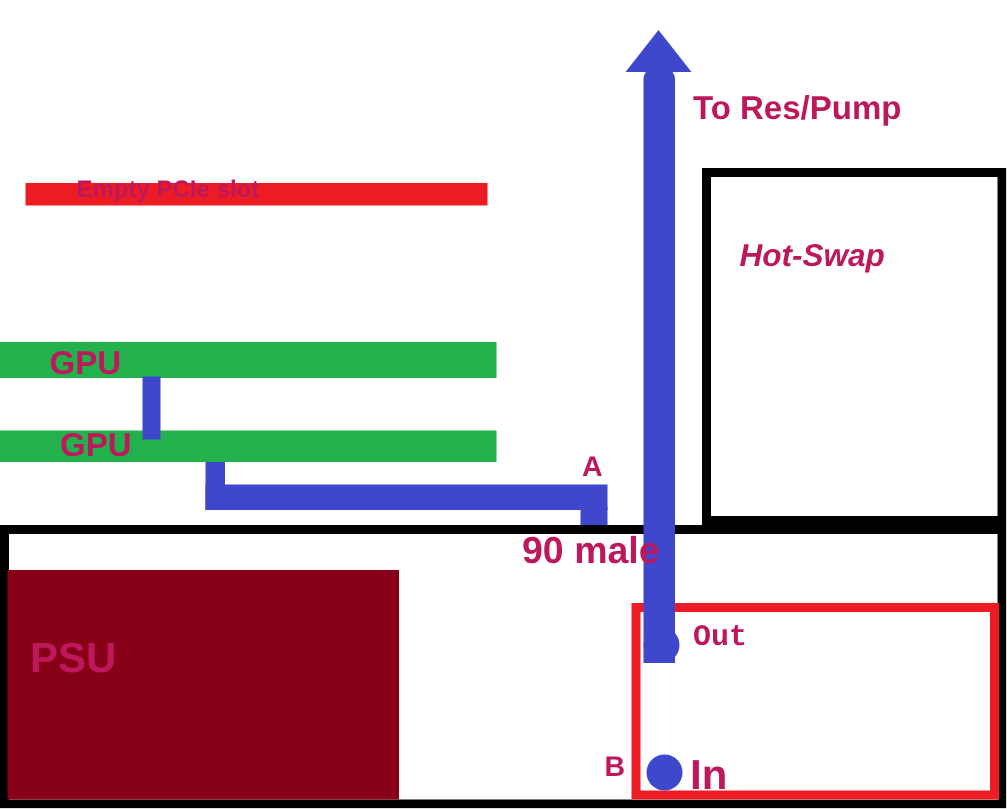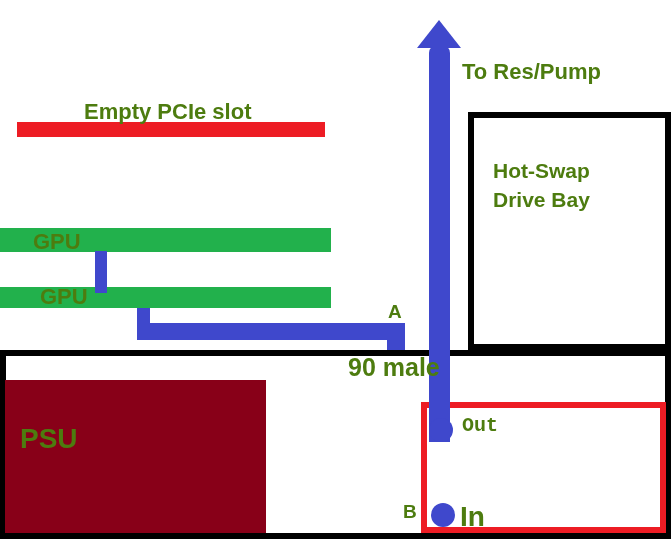--- a/index.html
+++ b/index.html
@@ -7,25 +7,25 @@
     position: relative;
     width: 671px;
     height: 539px;
     background: #ffffff;
     overflow: hidden;
     font-family: "Liberation Sans", sans-serif;
     font-weight: 700;
     color: #000000;
   }
   .abs { position: absolute; }
-  .lbl { position: absolute; line-height: 1.1; white-space: nowrap; color: #4d7c0f; }
+  .lbl { position: absolute; line-height: 1.1; white-space: nowrap; color: #be185d; }
 
   
   .pcie-bar   { left: 17px;  top: 122px; width: 308px; height: 15px; background: #ED1C24; }
-  .pcie-label { left: 51px;  top: 100px; font-size: 22px; margin-left: 33px; }
+  .pcie-label { left: 51px;  top: 118px; font-size: 16px; }
 
   .gpu-bar-1  { left: 0;     top: 228px; width: 331px; height: 24px; background: #22B14C; }
   .gpu1-label { left: 33px;  top: 230px; font-size: 22px; }
   .gpu-bar-2  { left: 0;     top: 287px; width: 331px; height: 21px; background: #22B14C; }
   .gpu2-label { left: 40px;  top: 285px; font-size: 22px; }
 
   .sli-bridge { left: 95px;  top: 251px; width: 12px; height: 42px; background: #3F48CC; }
 
   
   .elbow-v    { left: 137px; top: 308px; width: 13px;  height: 32px; background: #3F48CC; }
@@ -35,21 +35,21 @@
   
   .case-box {
     left: 0; top: 350px; width: 671px; height: 189px;
     border: 6px solid #000; box-sizing: border-box; background: transparent;
   }
 
   .hotswap-box {
     left: 468px; top: 112px; width: 203px; height: 238px;
     border: 6px solid #000; box-sizing: border-box; background: #ffffff;
   }
-  .hotswap-label { left: 493px; top: 156px; font-size: 21px; line-height: 29px; }
+  .hotswap-label { left: 493px; top: 156px; font-size: 21px; line-height: 29px; font-style: italic; }
 
   .psu-box   { left: 5px;  top: 380px; width: 261px; height: 153px; background: #880018; }
   .psu-label { left: 20px; top: 424px; font-size: 28px; }
 
   .rad-box {
     left: 421px; top: 402px; width: 245px; height: 131px;
     border: 6px solid #ED1C24; box-sizing: border-box; background: #ffffff;
   }
   .rad-label { left: 487px; top: 459px; font-size: 22px; }
 
@@ -93,21 +93,20 @@
 
   <div class="abs elbow-v"></div>
   <div class="abs elbow-h"></div>
   <div class="abs elbow-stub"></div>
 
   <div class="abs case-box"></div>
 
   <div class="abs hotswap-box"></div>
   <div class="lbl hotswap-label">
     <div>Hot-Swap</div>
-    <div>Drive Bay</div>
   </div>
 
   <div class="abs psu-box"></div>
   <div class="lbl psu-label">PSU</div>
 
   <div class="abs rad-box"></div>
 
   <div class="abs pipe-shaft"></div>
   <div class="abs arrow-head"></div>
 

